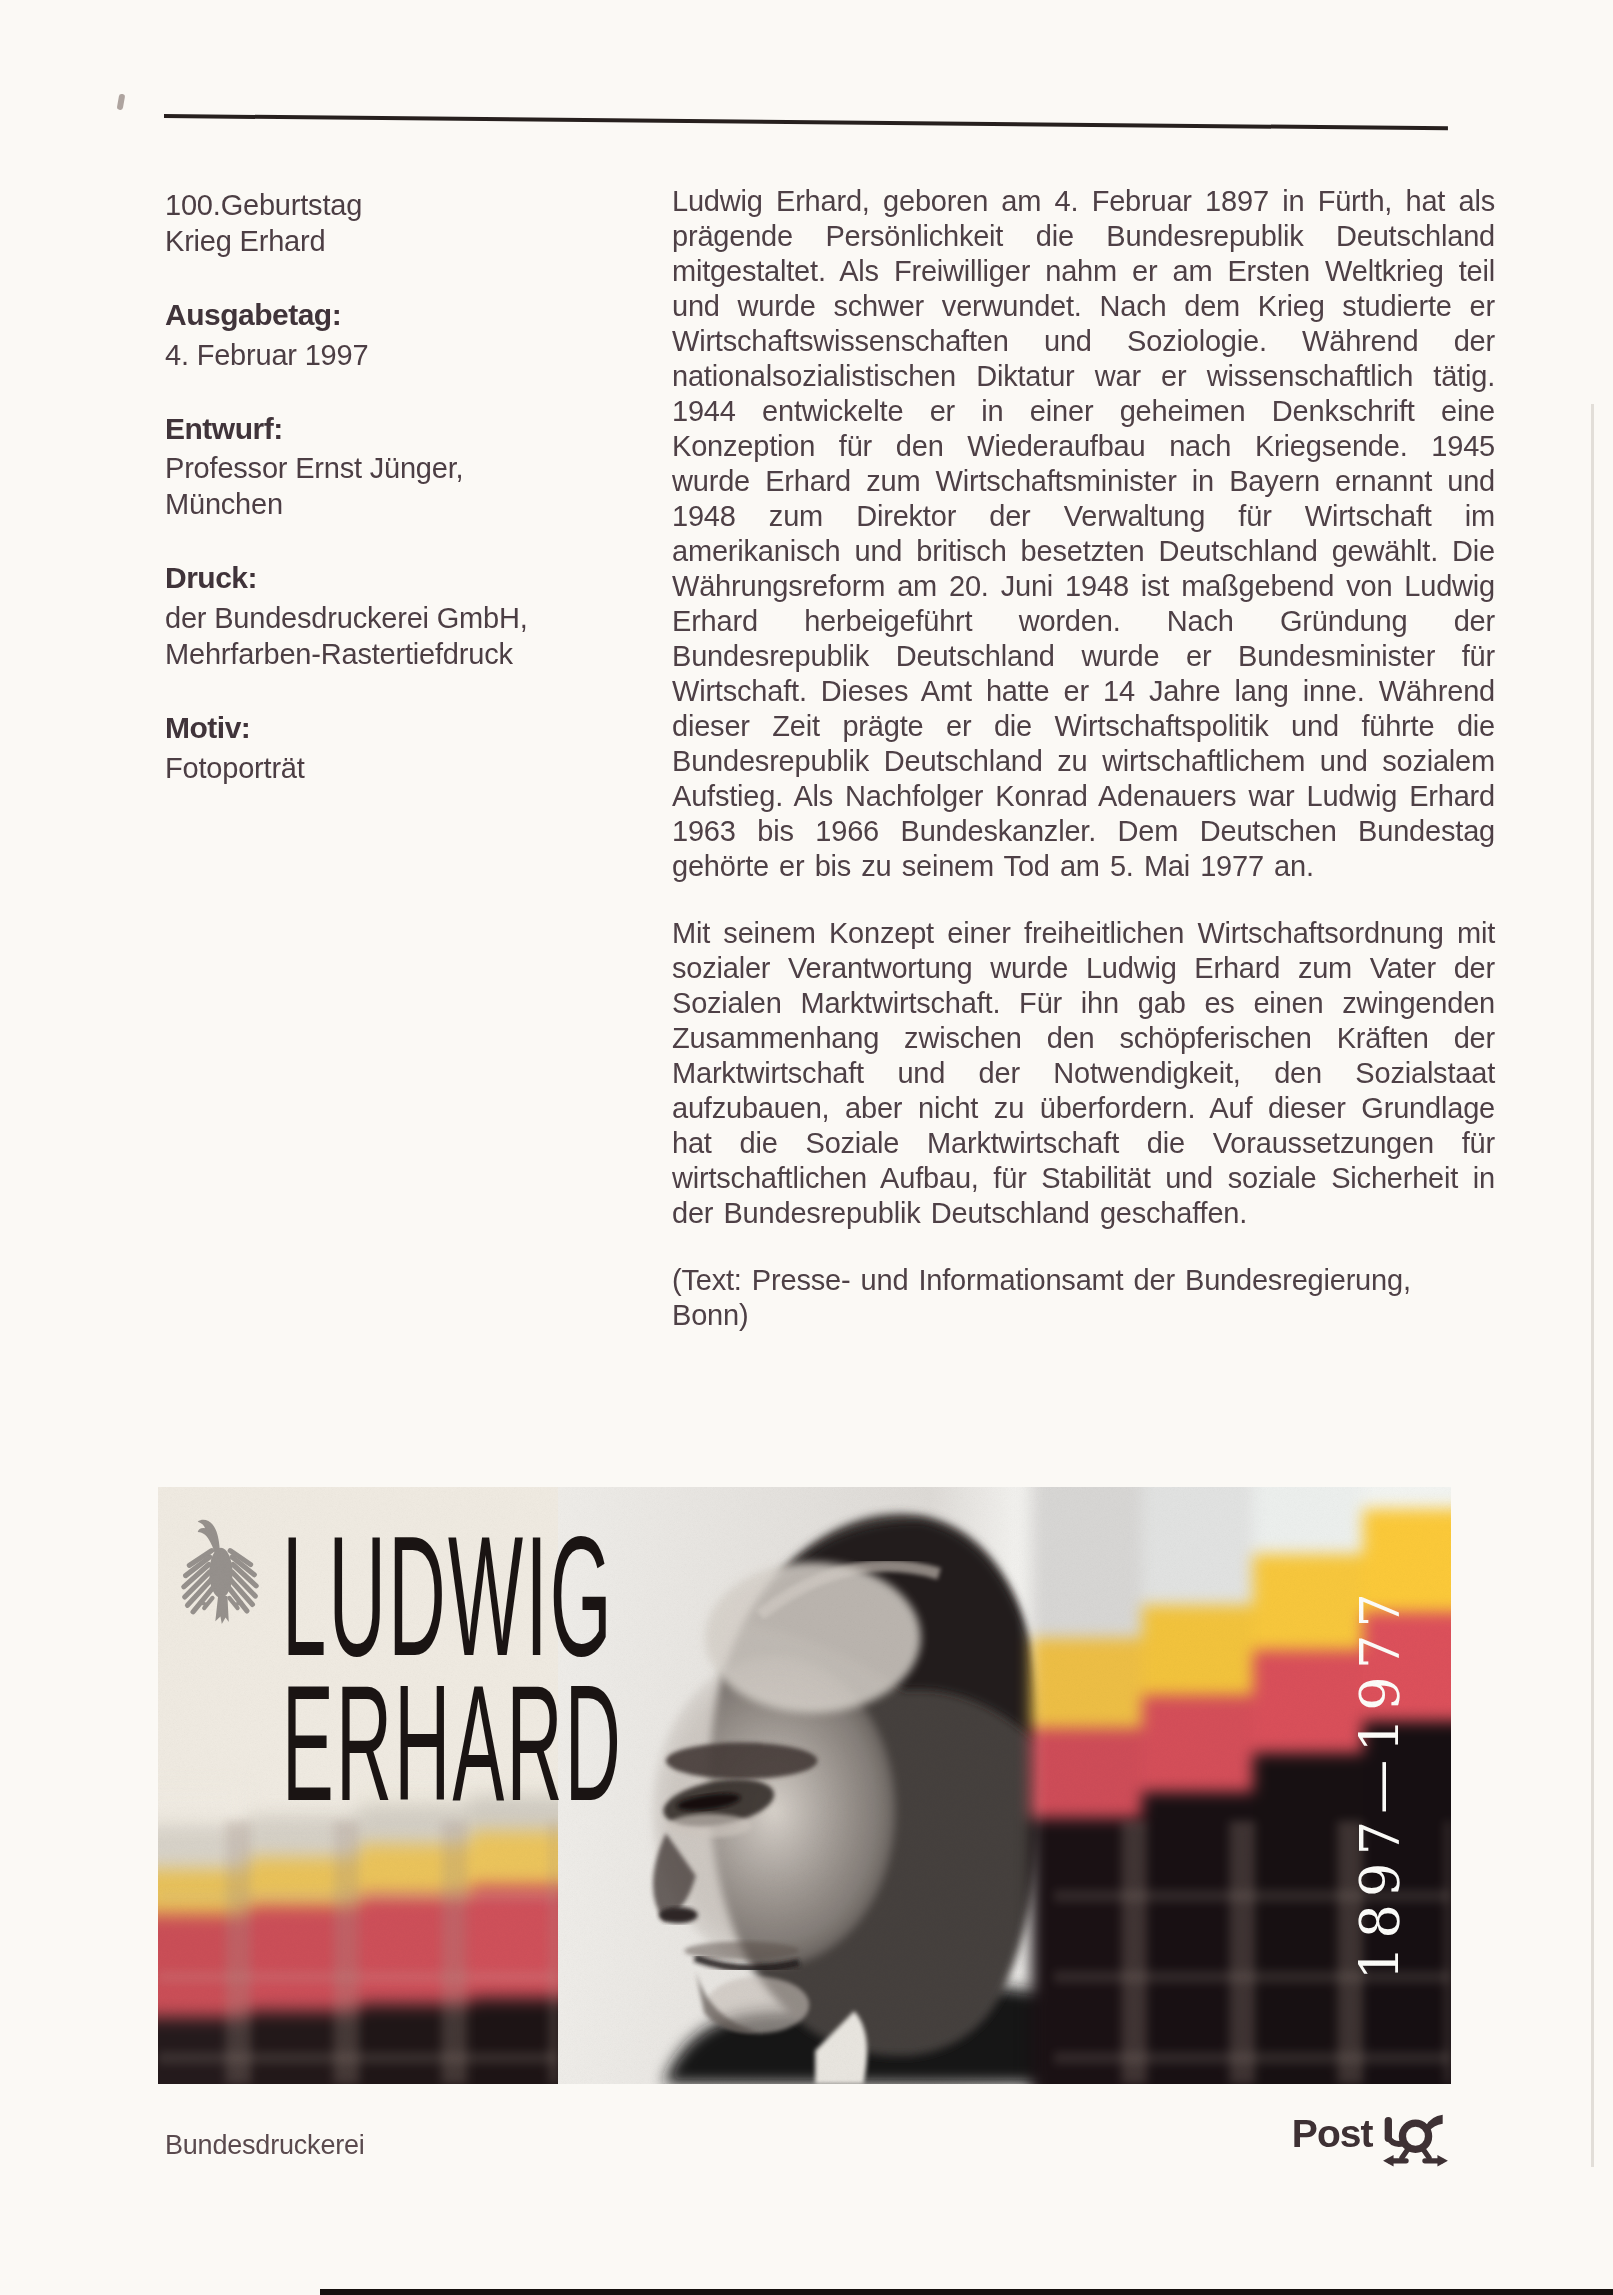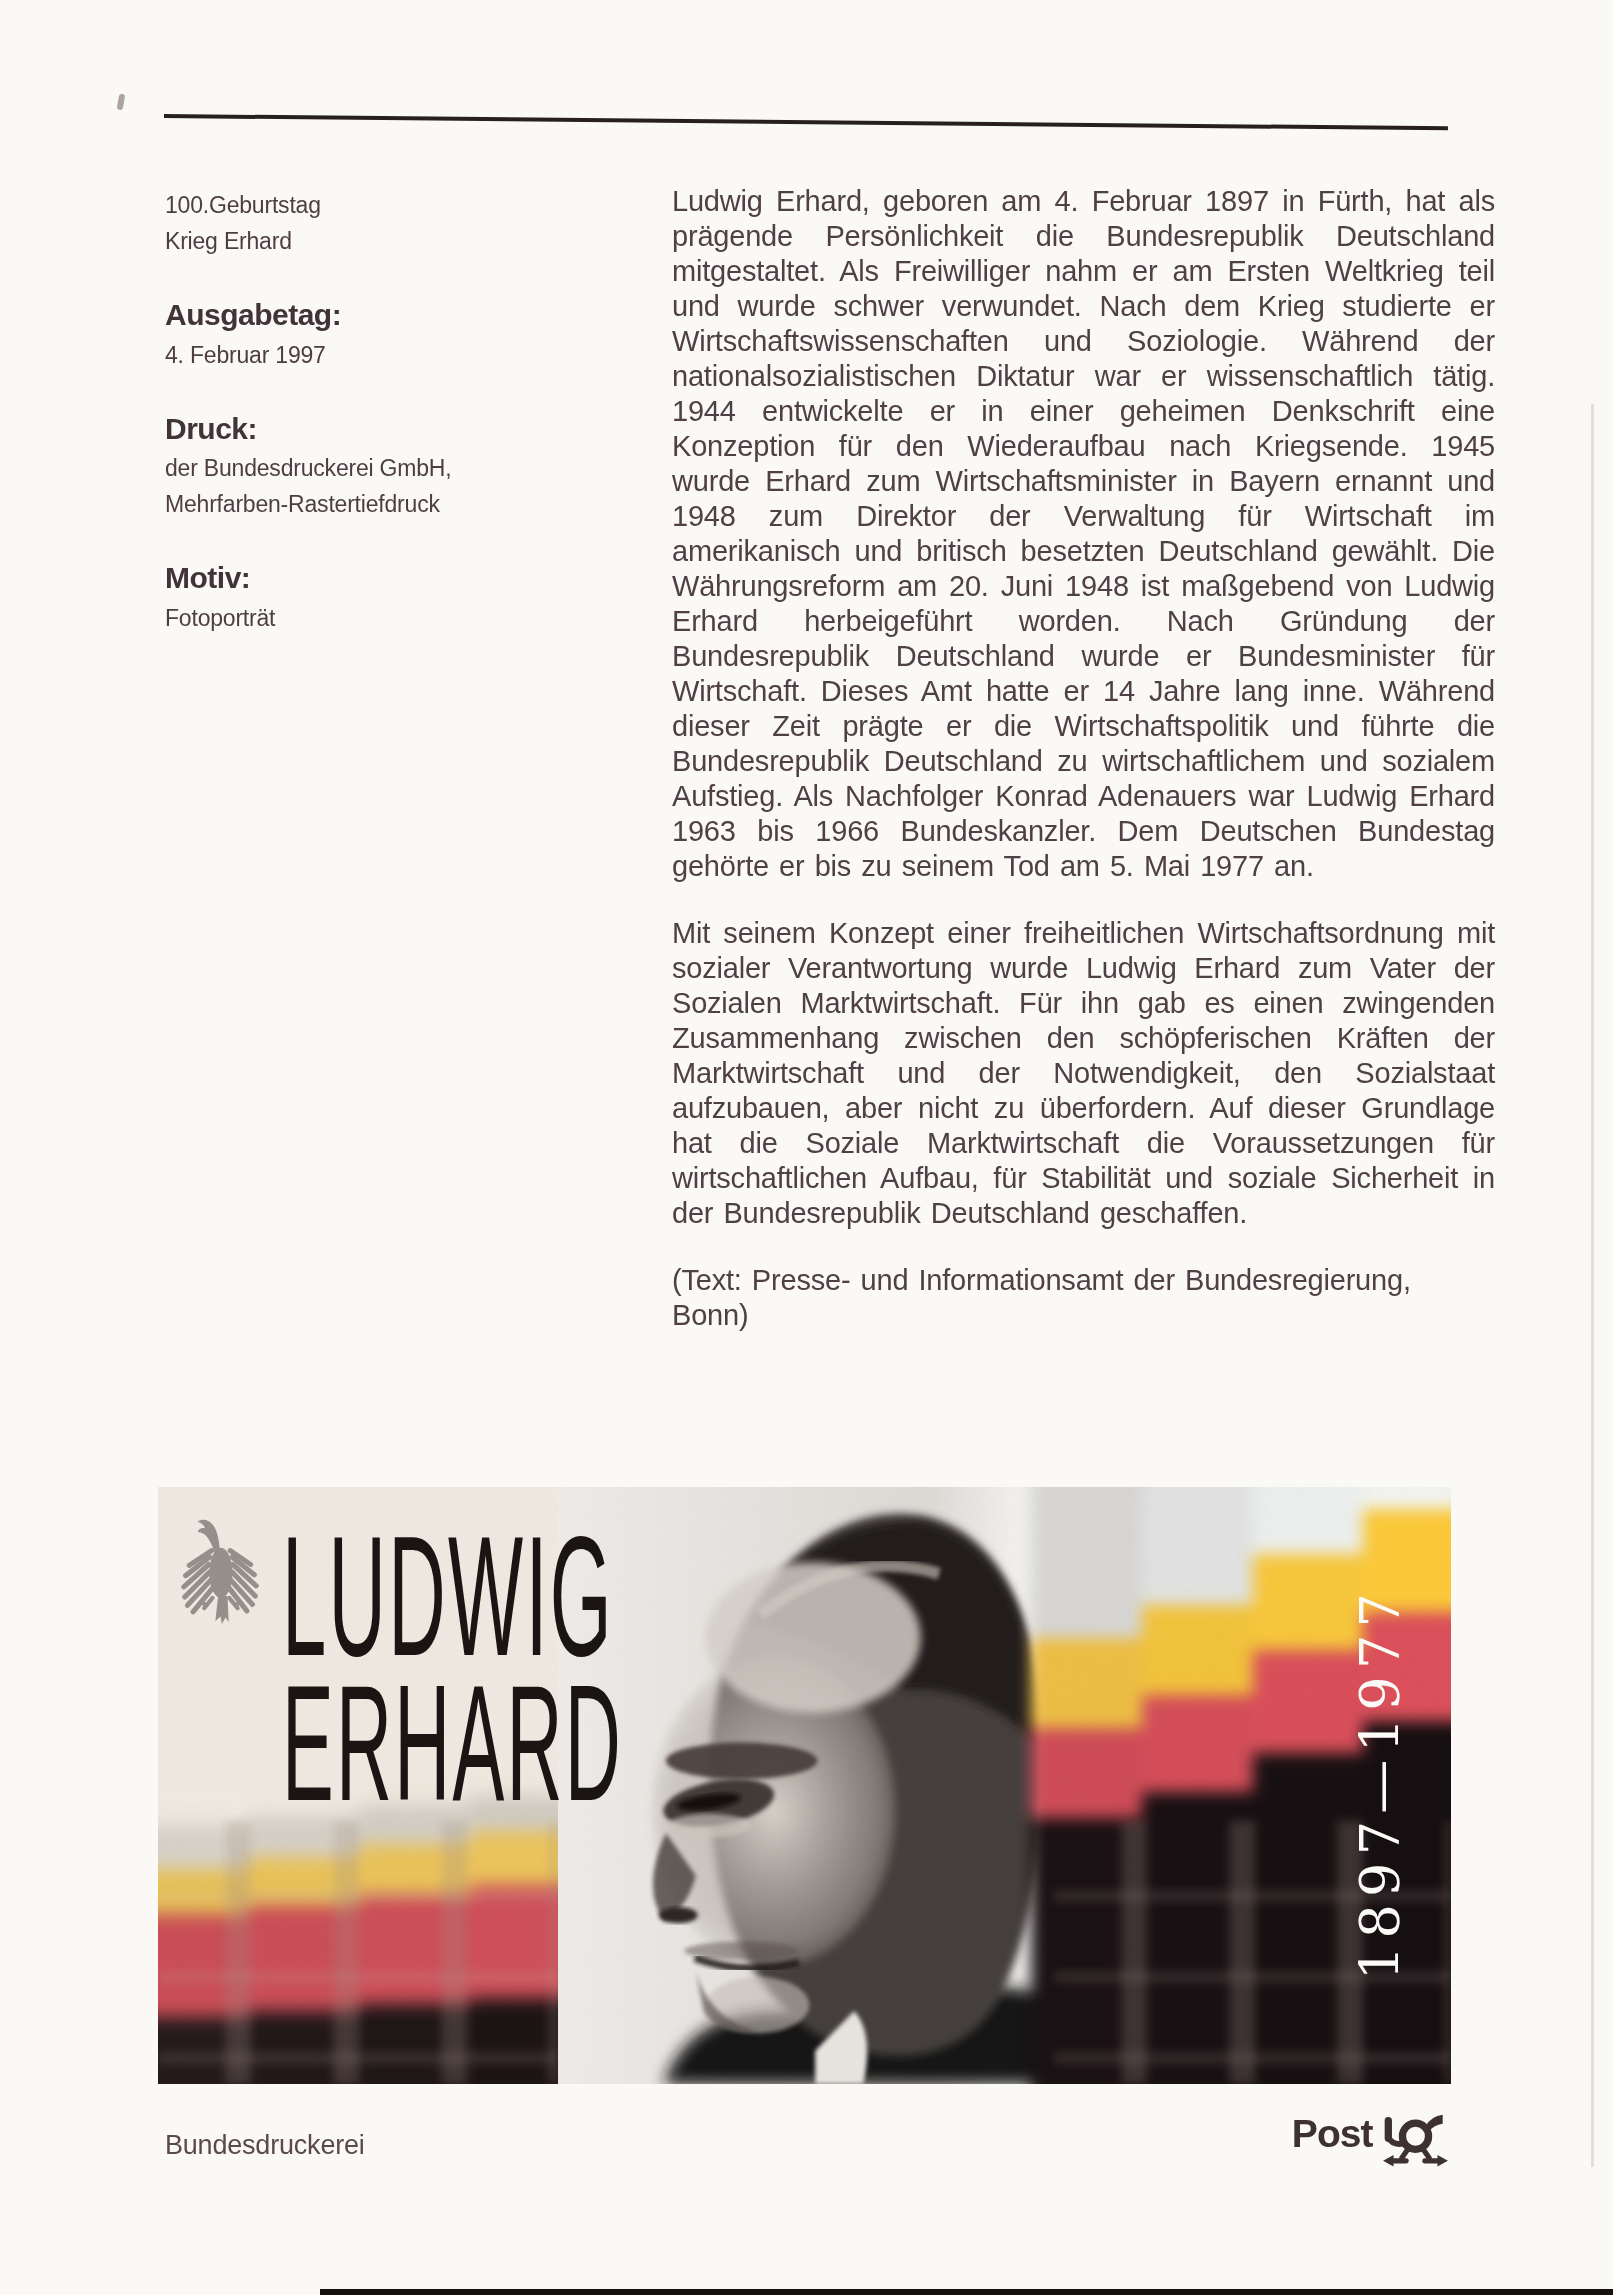--- a/index.html
+++ b/index.html
@@ -12,21 +12,21 @@
   .top-rule{position:absolute;left:164px;top:114px;width:1284px;height:4.1px;
     background:#27201e;transform:rotate(0.55deg);transform-origin:left center;}
   .scan-dot{position:absolute;left:118px;top:94px;width:6.4px;height:15.6px;
     background:#7c6a66;opacity:.6;transform:rotate(10deg);border-radius:2.8px;}
   .scan-bottom{position:absolute;left:320px;bottom:0;width:1294px;height:6px;background:#16100e;}
   .scan-right{position:absolute;right:19px;top:404px;width:2.8px;height:1763px;background:#e2ded8;}
   
   .info{position:absolute;left:165px;top:187px;width:464px;}
   .info-item{margin-bottom:38px;}
   .info-label{font-size:30px;font-weight:700;color:#40343a;margin:0 0 3.7px 0;line-height:36px;letter-spacing:-0.5px;}
-  .info-line{font-size:23px;line-height:36px;color:#4c3e44;letter-spacing:-0.2px;}
+  .info-line{font-size:29px;line-height:36px;color:#4c3e44;letter-spacing:-0.2px;}
   
   .article{position:absolute;left:672px;top:184px;width:823px;}
   .article p{font-size:29px;line-height:35px;margin:0 0 32px 0;text-align:justify;
     color:#4e4046;letter-spacing:-0.2px;word-spacing:2.3px;}
   .article p:last-child{text-align:left;}
   
   .stamp{position:absolute;left:158px;top:1487px;width:1293px;height:597px;margin:0;overflow:hidden;background:#f1ece3;}
   .stamp-left{position:absolute;left:0;top:0;width:400px;height:100%;background:#f0ebe2;}
   .stamp-photo{position:absolute;left:400px;top:0;width:496px;height:100%;}
   .stamp-right{position:absolute;left:896px;top:0;width:397px;height:100%;background:#e9ebe9;}
@@ -67,20 +67,25 @@
   <div class="scan-bottom"></div>
 
   <aside class="info">
     <section class="info-item">
       <div class="info-line">100.Geburtstag</div>
       <div class="info-line">Krieg Erhard</div>
     </section>
     <section class="info-item">
       <h3 class="info-label">Ausgabetag:</h3>
       <div class="info-line">4. Februar 1997</div>
+    </section>
+    <section class="info-item">
+      <h3 class="info-label">Entwurf:</h3>
+      <div class="info-line">Professor Ernst Jünger,</div>
+      <div class="info-line">München</div>
     </section>
     <section class="info-item">
       <h3 class="info-label">Druck:</h3>
       <div class="info-line">der Bundesdruckerei GmbH,</div>
       <div class="info-line">Mehrfarben-Rastertiefdruck</div>
     </section>
     <section class="info-item">
       <h3 class="info-label">Motiv:</h3>
       <div class="info-line">Fotoporträt</div>
     </section>

